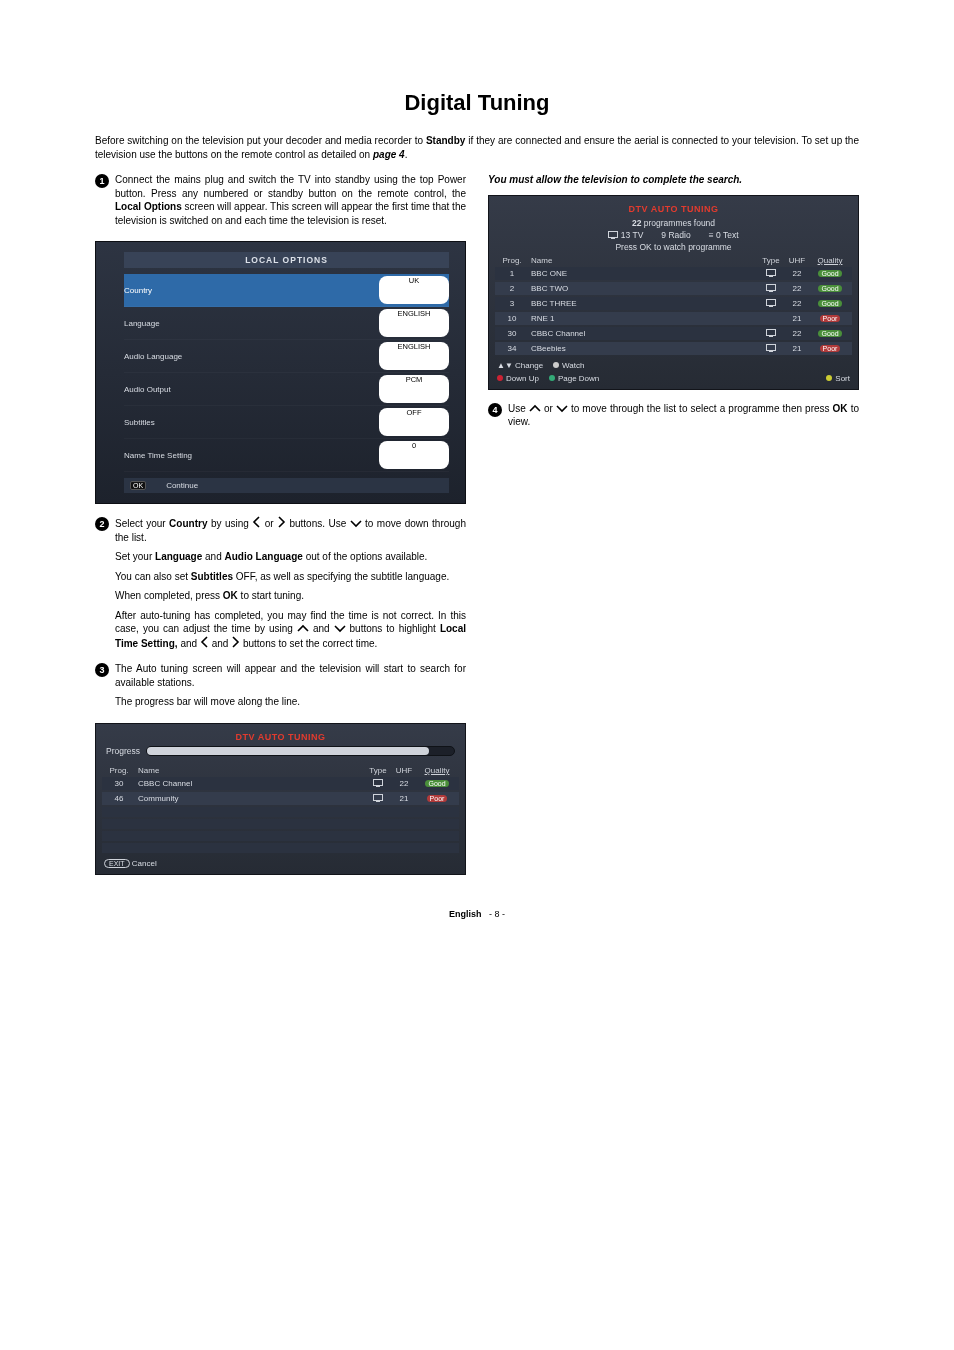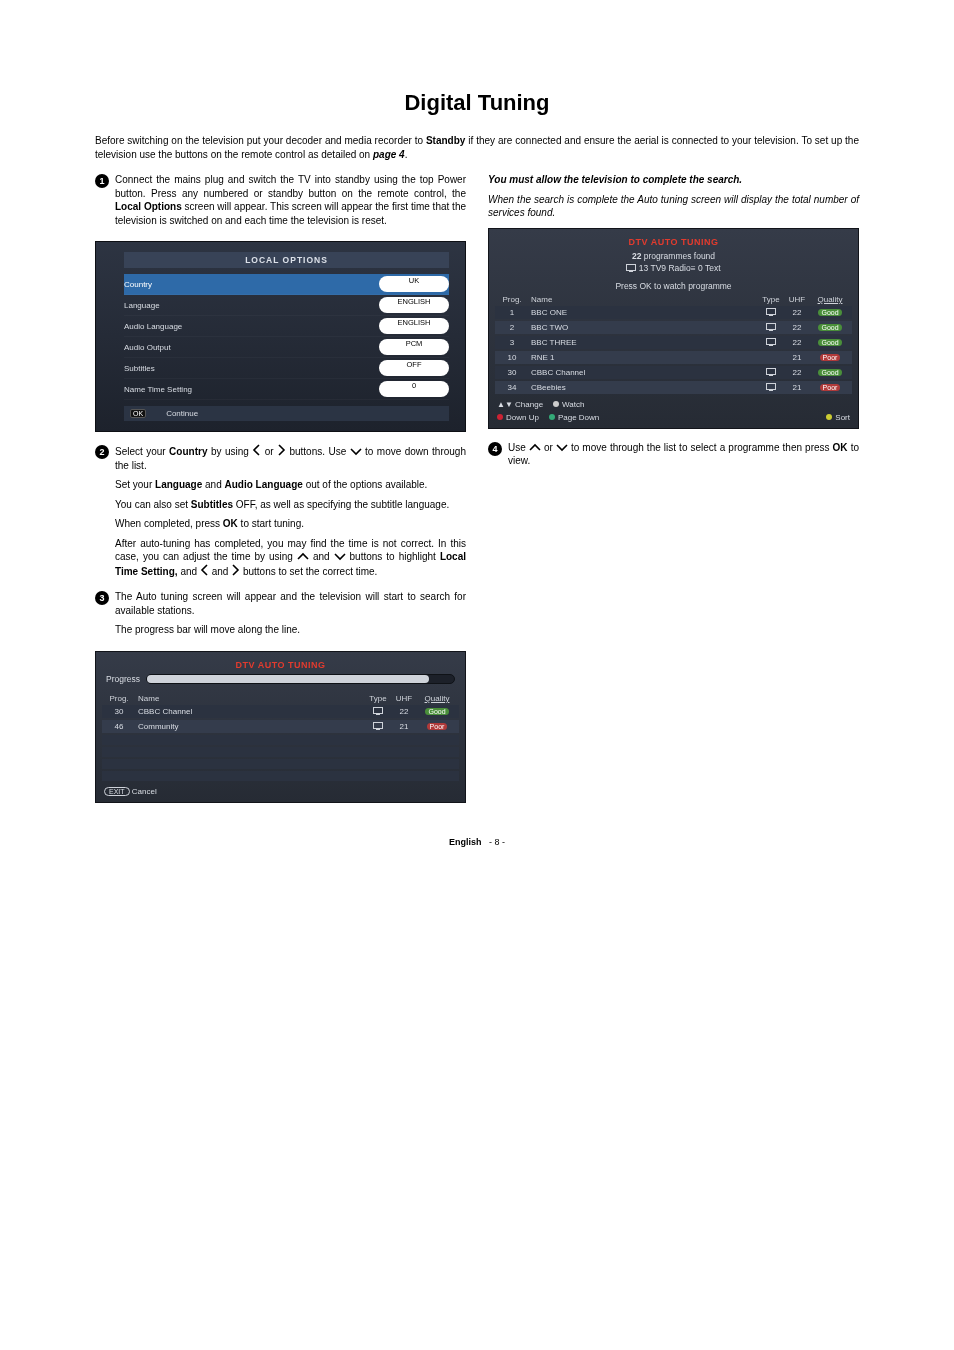--- a/index.html
+++ b/index.html
@@ -157,35 +157,35 @@
     text-align:center; color:#dce1e9; font-weight:bold; letter-spacing:1px;
     background:#384357; padding:3px 0; margin-bottom:6px; font-size:8.5px;
   }
   .lo-row{
     display:flex; align-items:center; padding:2px 0;
     border-bottom:1px solid rgba(255,255,255,0.03);
   }
   .lo-label{ flex:1; }
   .lo-field{
     flex:0 0 70px; background:#fff; color:#000; border-radius:8px;
-    text-align:center; font-size:7.5px; padding:0 2px; height:16px; line-height:10px;
+    text-align:center; font-size:7.5px; padding:0 2px; height:28px; line-height:10px;
   }
   .lo-row.sel .lo-label{ color:#fff; }
   .lo-row.sel{ background:#2e6aa8; }
   .lo-continue{
     margin-top:6px; display:flex; align-items:center; gap:20px; font-size:8px;
     background:#2b3444; padding:3px 6px;
   }
   .ok-box{
     display:inline-block; font-size:7px; background:#111; color:#fff; border:1px solid #555;
     padding:0 2px; border-radius:2px;
   }
 
   
-  .counts{ display:flex; justify-content:center; font-size:8.5px; margin-bottom:8px;}
+  .counts{ display:flex; justify-content:center; gap:18px; font-size:8.5px; margin-bottom:2px;}
   
   svg.ang{ vertical-align:-1px; }
   .exit-pill{
     display:inline-block; border:1px solid #cfd3da; border-radius:8px;
     font-size:7px; padding:0 4px;
   }
   .footer{
     text-align:center; font-size:9px; margin-top:22px;
   }
 </style>
@@ -340,21 +340,20 @@
       <div class="blank-row"></div>
       <div class="foot-hints">
         <span><span class="exit-pill">EXIT</span> <span>Cancel</span></span>
       </div>
     </div>
 
   </div>
 
   <div class="col">
     <p class="bi">You must allow the television to complete the search.</p>
-    <p class="i">When the search is complete the Auto tuning screen will display the total number of services found.</p>
 
     <div class="panel">
       <div class="panel-title">DTV AUTO TUNING</div>
       <div class="sub"><span class="b">22</span><span> programmes found</span></div>
       <div class="counts">
         <span><span class="tv-icon"></span> <span>13 TV</span></span>
         <span>9 Radio</span>
         <span>≡ <span>0  Text</span></span>
       </div>
       <div class="sub">Press OK to watch programme</div>

